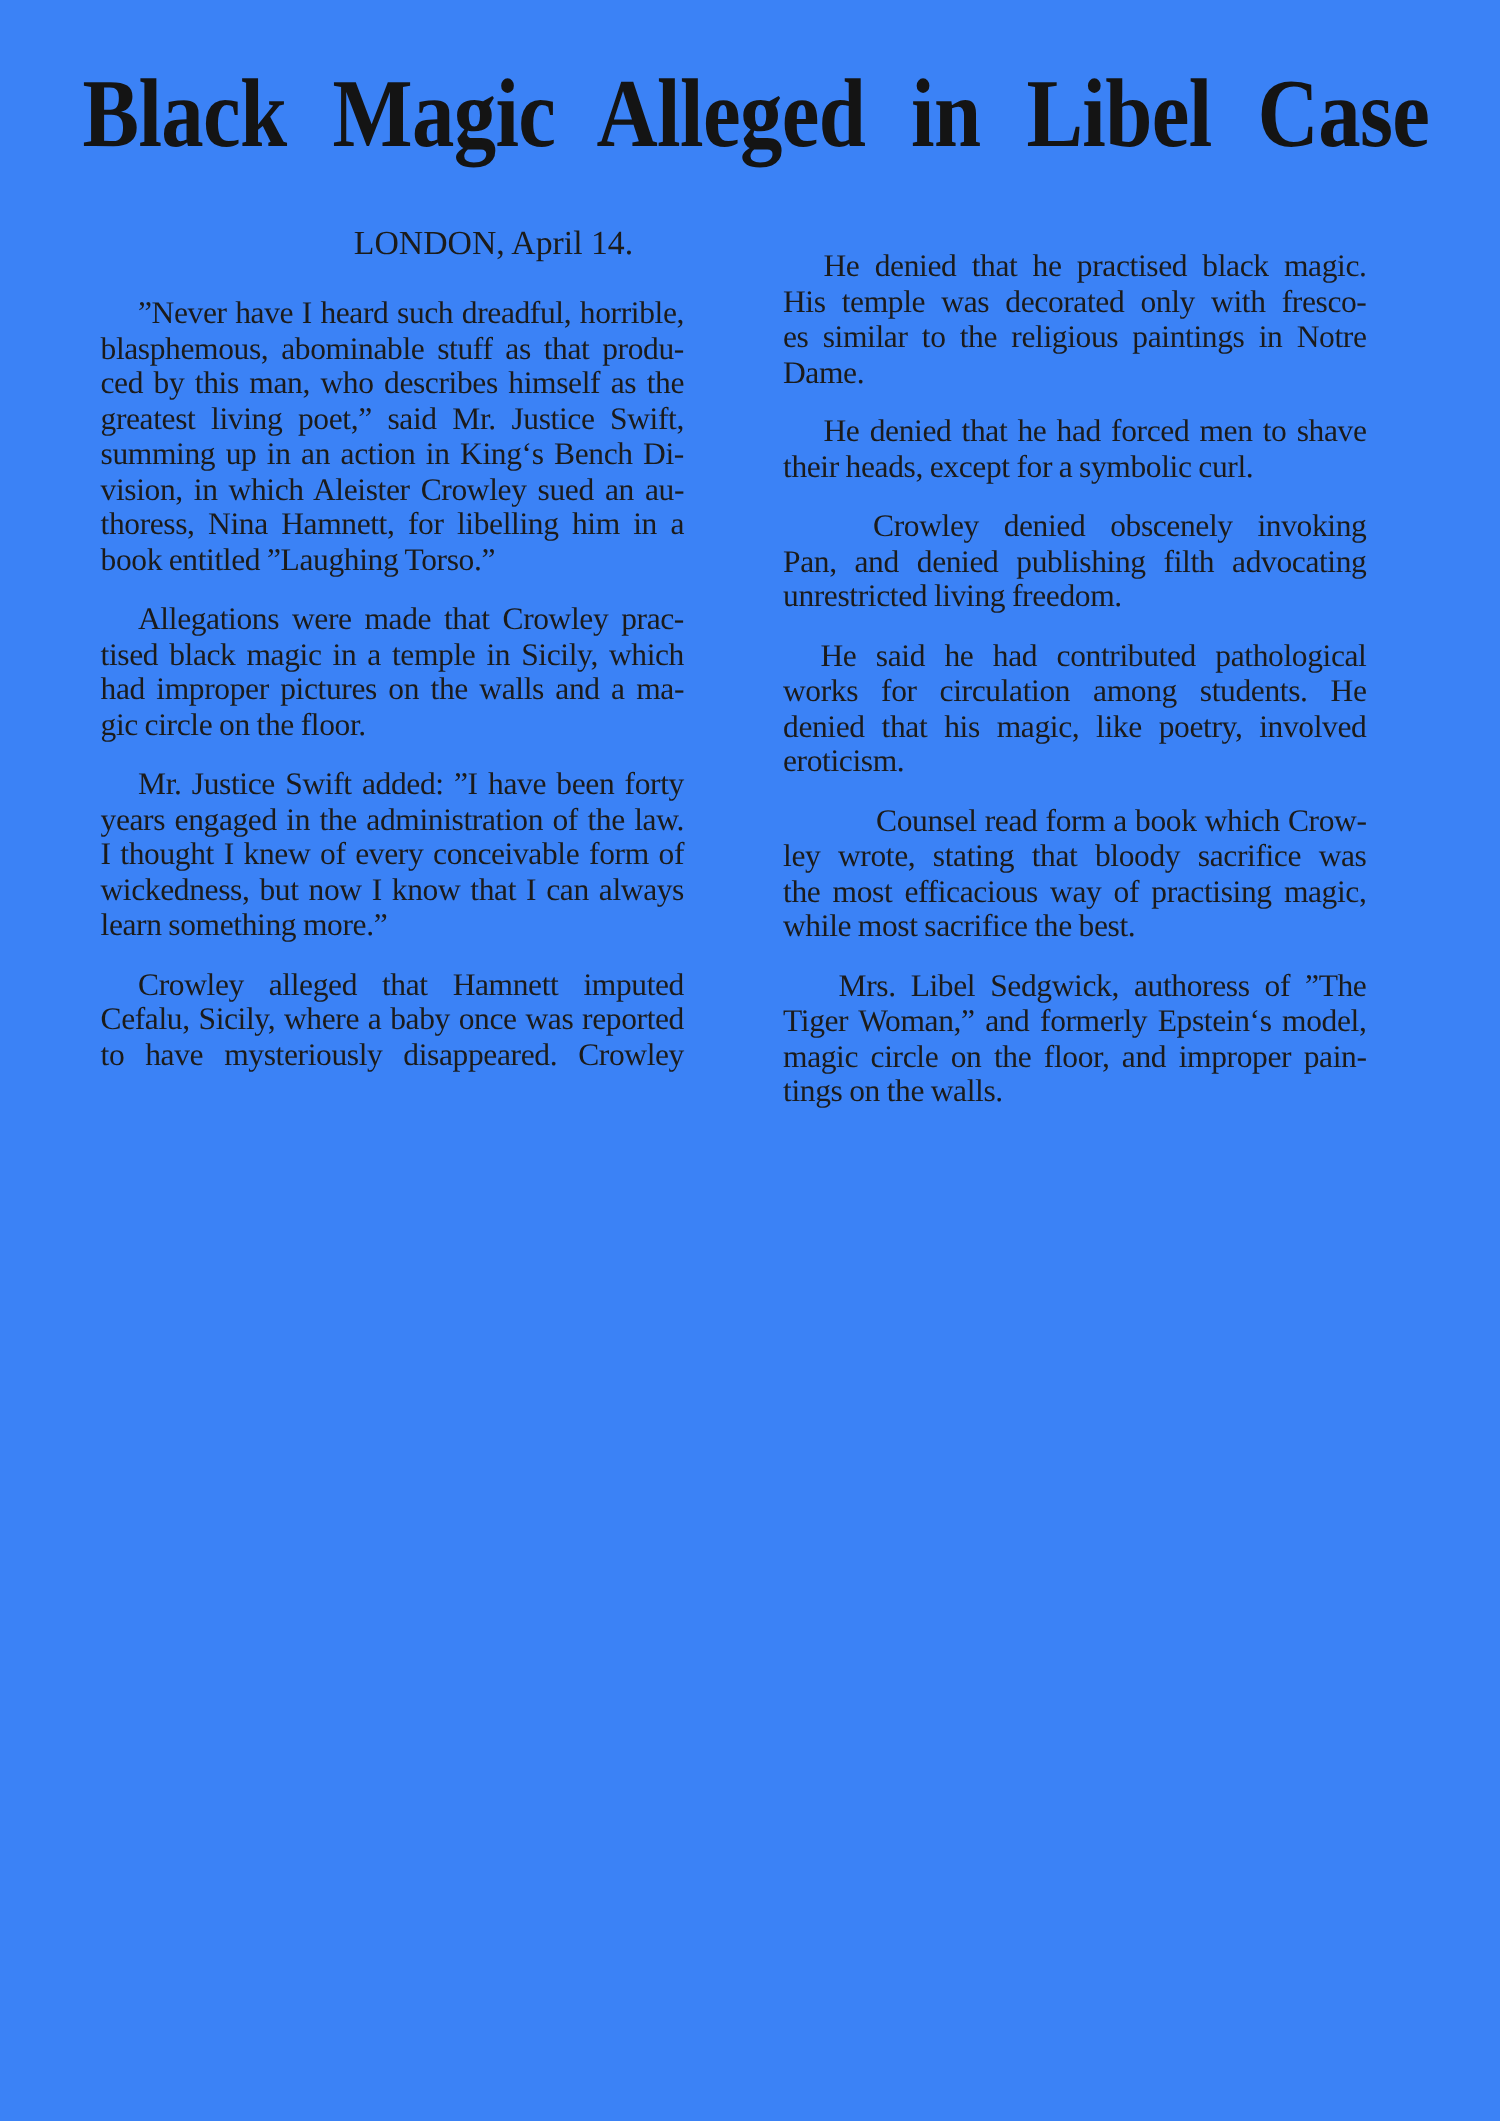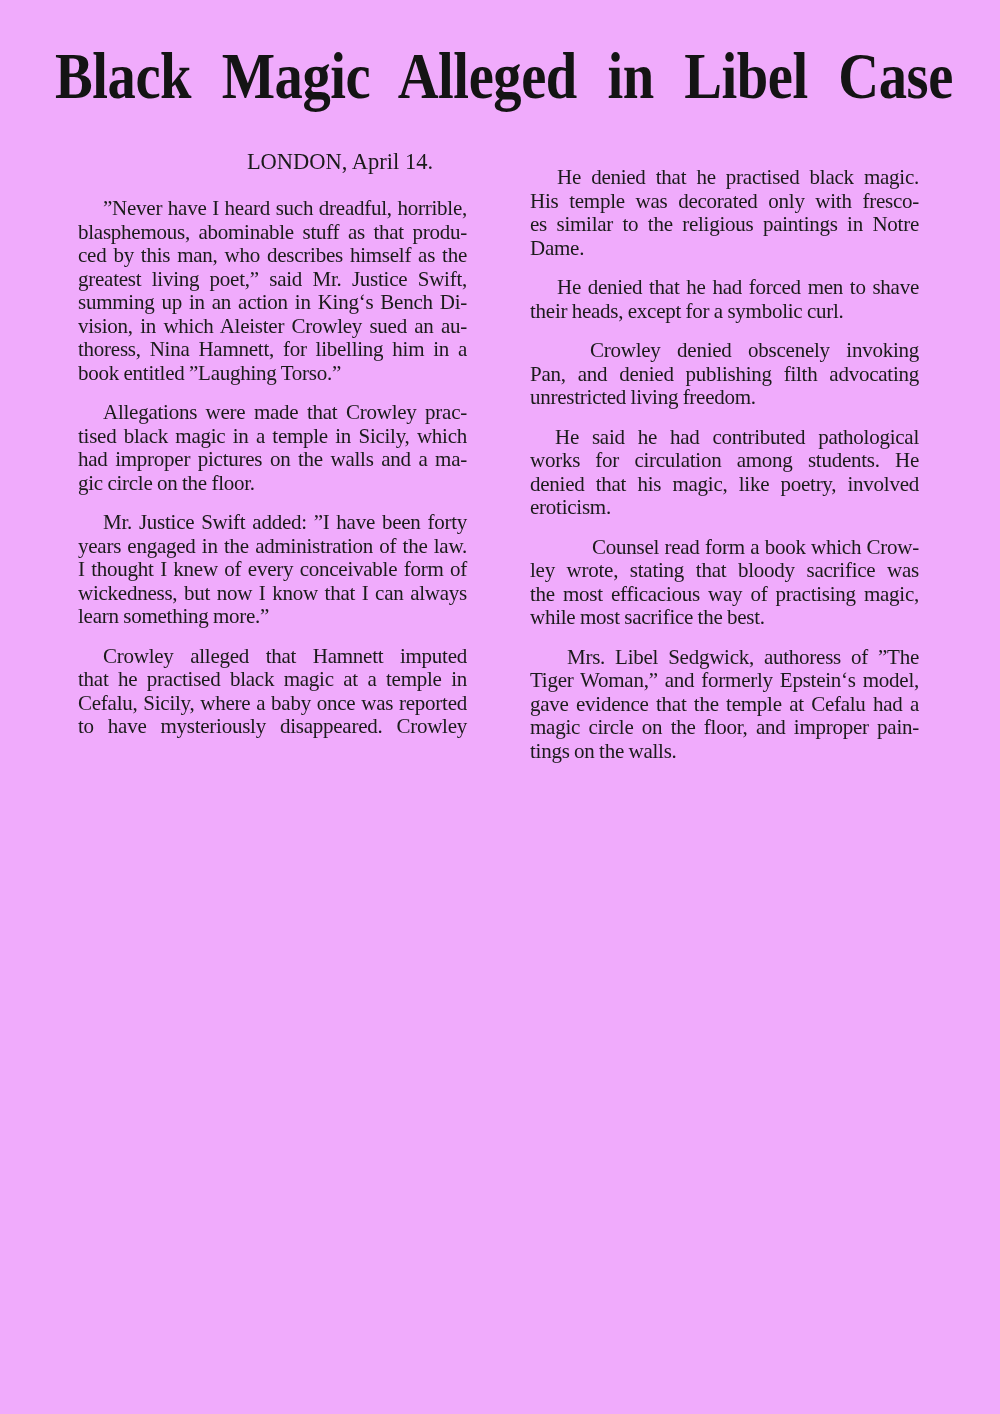--- a/index.html
+++ b/index.html
@@ -31,25 +31,26 @@
     font-weight: bold;
     font-size: 65px;
     line-height: 1.05;
     color: #141414;
     text-align: justify;
     text-align-last: justify;
     letter-spacing: -0.5px;
   }
   .content {
     position: absolute;
-    left: 62px;
+    left: 51px;
     top: 150px;
     width: 876px;
     display: flex;
     gap: 31px;
+    justify-content: space-between;
   }
   .col {
     width: 421px;
     font-size: 21px;
     line-height: 23.5px;
     letter-spacing: -0.25px;
     word-spacing: -0.5px;
     hyphens: none;
   }
   .dateline {
@@ -64,21 +65,21 @@
   .para { margin: 16px; }
   .line { text-align: left; }
   .line.just {
     text-align: justify;
     text-align-last: justify;
   }
 </style>
 </head>
 <body>
 
-<div class="page" style="color: rgb(27, 27, 27); background: #f0abfc; text-decoration: underline;">
+<div class="page" style="color: rgb(27, 27, 27); background: #3b82f6; text-decoration: underline;">
 
   <div class="headline-outer">
     <div class="headline" style="color: rgb(20, 20, 20);">Black Magic Alleged in Libel Case</div>
   </div>
 
   <div class="content">
     <div class="col">
       <div class="dateline">LONDON, April 14.</div>
     <div class="para">
           <div class="line just" style="text-indent: 25px;">”Never have I heard such dreadful, horrible,</div>
@@ -98,21 +99,20 @@
         </div>
         <div class="para">
           <div class="line just" style="text-indent: 25px;">Mr. Justice Swift added: ”I have been forty</div>
           <div class="line just">years engaged in the administration of the law.</div>
           <div class="line just">I thought I knew of every conceivable form of</div>
           <div class="line just">wickedness, but now I know that I can always</div>
           <div class="line">learn something more.”</div>
         </div>
         <div class="para">
           <div class="line just" style="text-indent: 25px;">Crowley alleged that Hamnett imputed</div>
-          <div class="line just">that he practised black magic at a temple in</div>
           <div class="line just">Cefalu, Sicily, where a baby once was reported</div>
           <div class="line just">to have mysteriously disappeared. Crowley</div>
         </div>
       </div>
     <div class="col">
         <div class="para">
           <div class="line just" style="text-indent: 27px;">He denied that he practised black magic.</div>
           <div class="line just">His temple was decorated only with fresco-</div>
           <div class="line just">es similar to the religious paintings in Notre</div>
           <div class="line">Dame.</div>
@@ -134,20 +134,19 @@
         </div>
         <div class="para">
           <div class="line just" style="text-indent: 62px;">Counsel read form a book which Crow-</div>
           <div class="line just">ley wrote, stating that bloody sacrifice was</div>
           <div class="line just">the most efficacious way of practising magic,</div>
           <div class="line">while most sacrifice the best.</div>
         </div>
         <div class="para">
           <div class="line just" style="text-indent: 37px;">Mrs. Libel Sedgwick, authoress of ”The</div>
           <div class="line just">Tiger Woman,” and formerly Epstein‘s model,</div>
-          <div class="line just">gave evidence that the temple at Cefalu had a</div>
           <div class="line just">magic circle on the floor, and improper pain-</div>
           <div class="line">tings on the walls.</div>
         </div>
       </div>
   </div>
 
 </div>
 
 </body></html>

